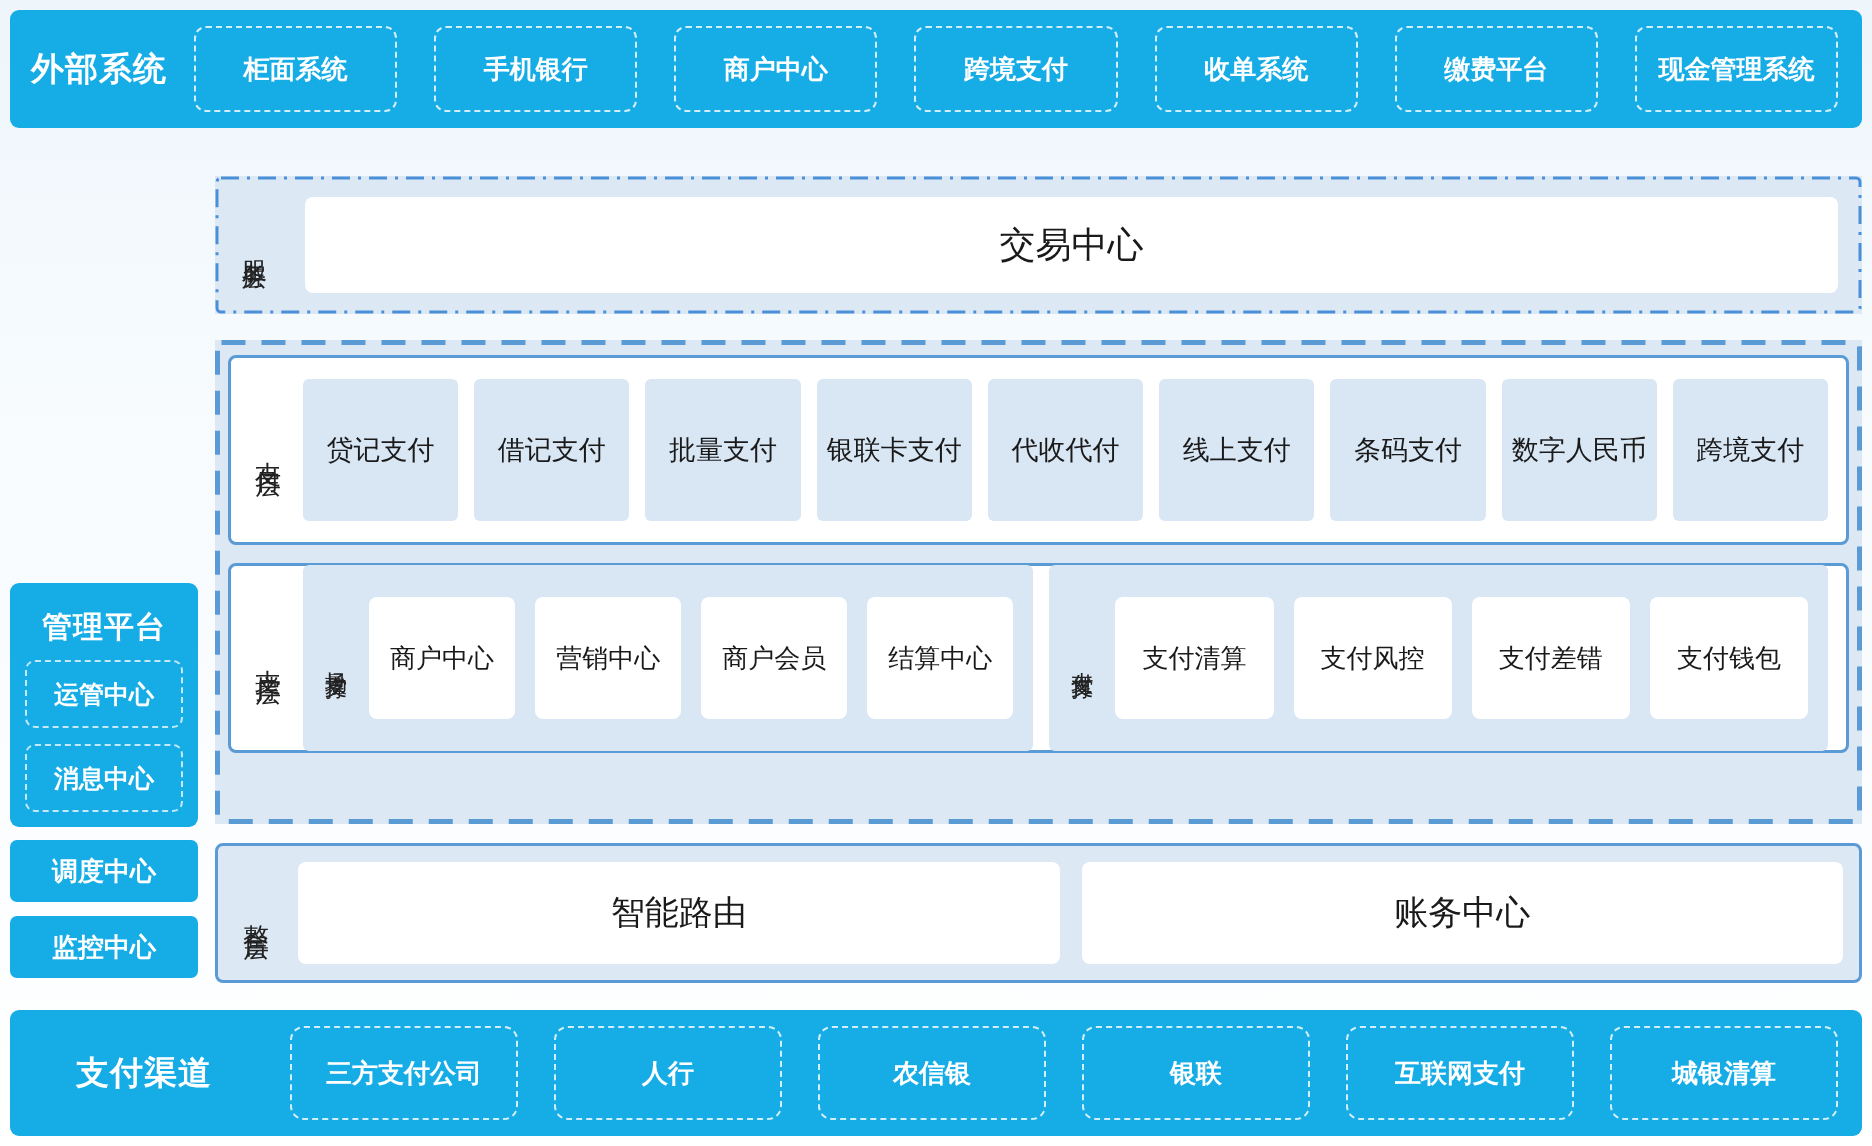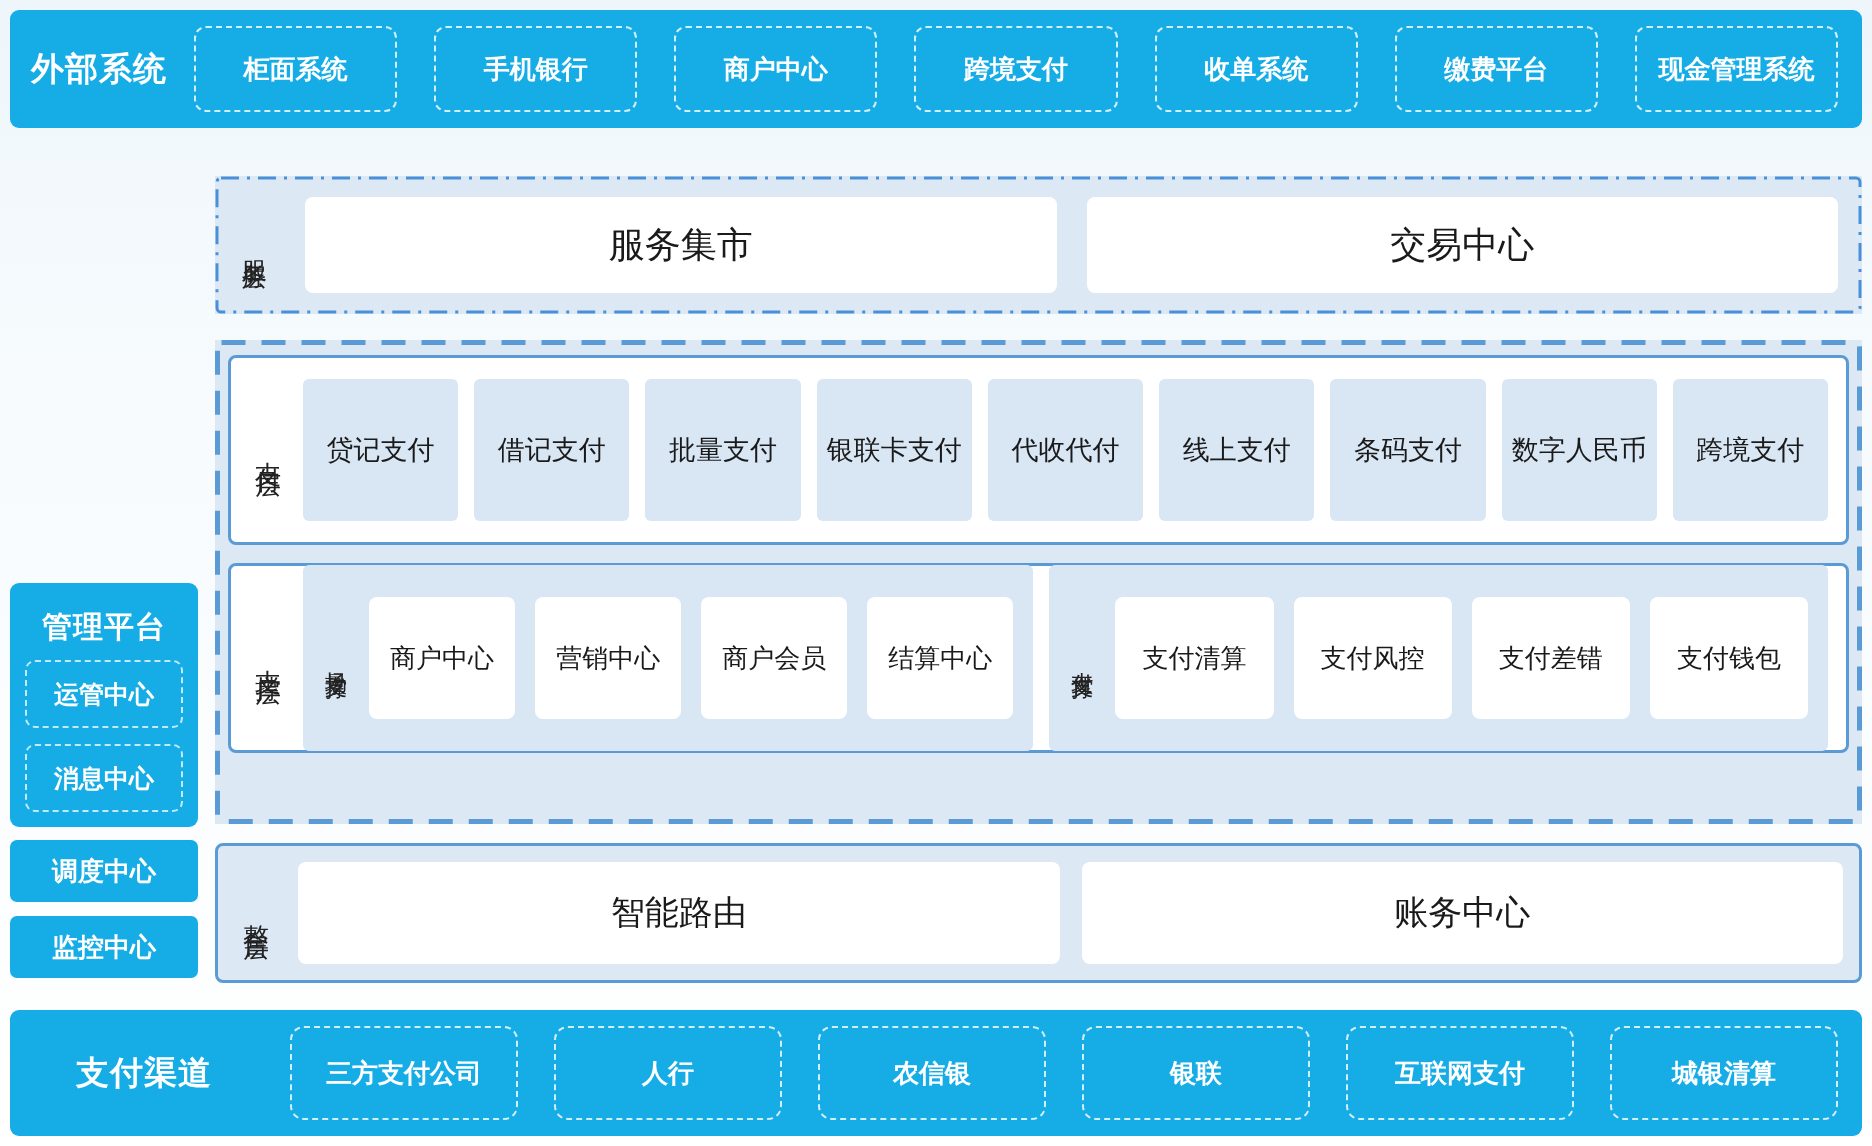--- a/index.html
+++ b/index.html
@@ -94,21 +94,20 @@
   </section>
 
   <div class="side-solid b-dispatch">调度中心</div>
   <div class="side-solid b-monitor">监控中心</div>
 
   <section class="service-panel">
     <svg class="panel-border" xmlns="http://www.w3.org/2000/svg">
       <rect x="2" y="2" width="1643" height="134" rx="4" fill="none" stroke="#4a90d8" stroke-width="3" stroke-dasharray="18 8 3 8"></rect>
     </svg>
     <div class="vlabel">服务层</div>
-    <div class="white-box">服务集市</div>
     <div class="white-box">交易中心</div>
   </section>
 
   <section class="mid-container">
     <svg class="panel-border" xmlns="http://www.w3.org/2000/svg">
       <rect x="2.5" y="2.5" width="1642" height="479" rx="4" fill="none" stroke="#5b9bd5" stroke-width="5" stroke-dasharray="24 16"></rect>
     </svg>
 
     <div class="inner-panel payment-panel">
       <div class="vlabel">支付层</div>

